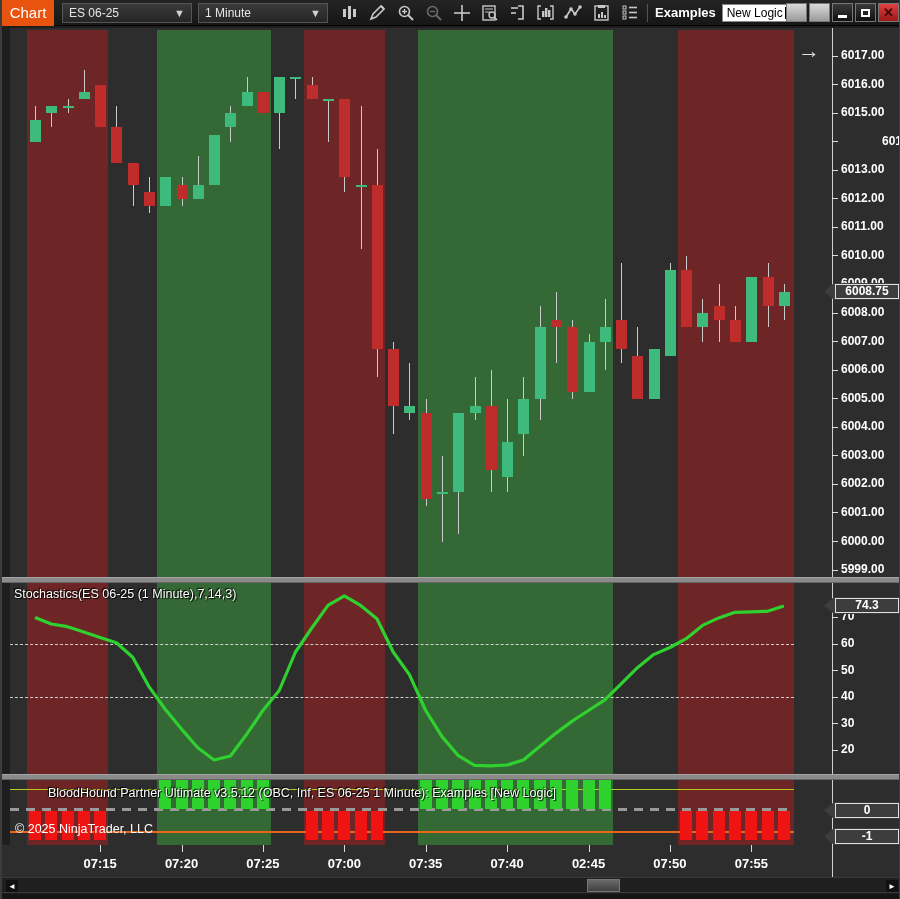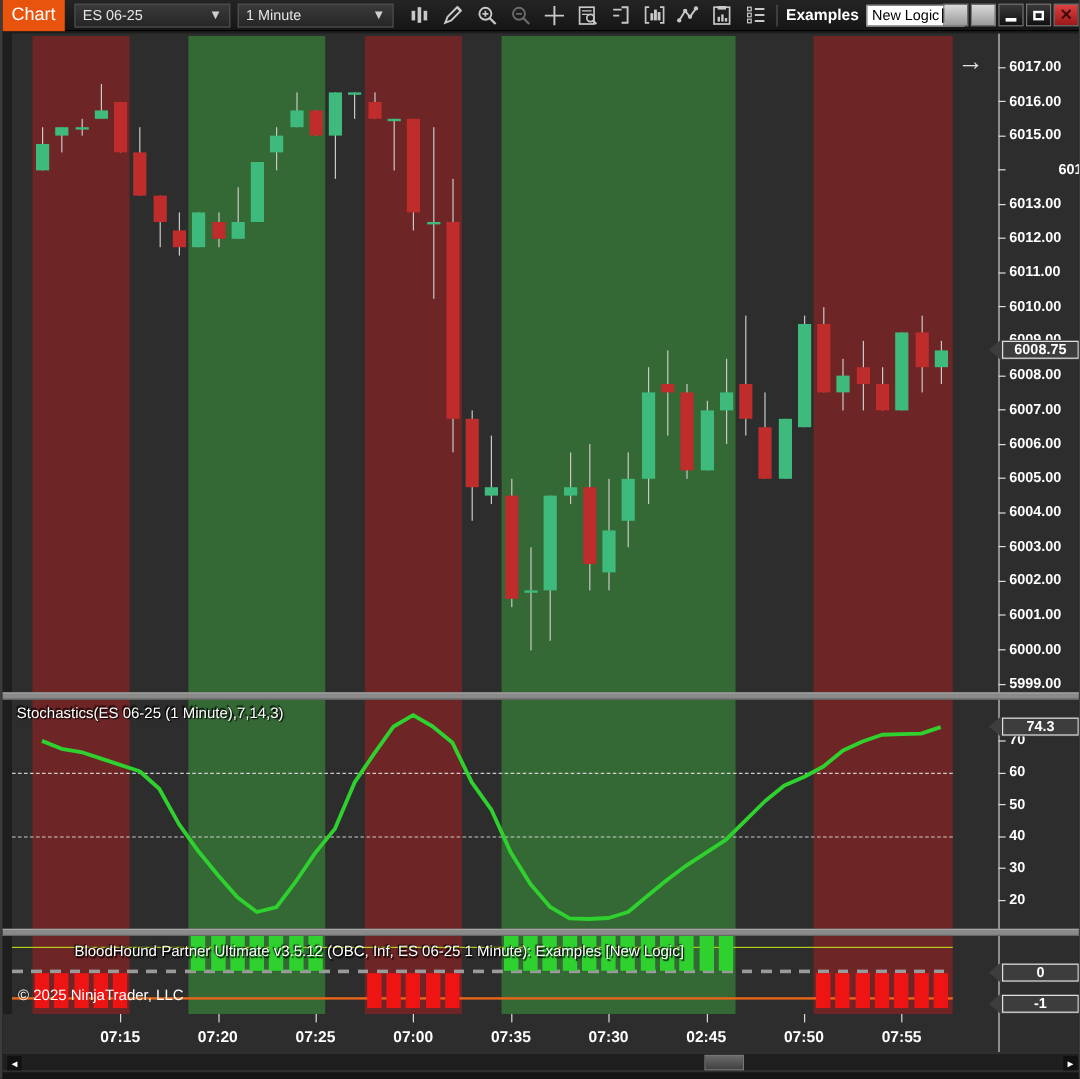--- a/index.html
+++ b/index.html
@@ -403,36 +403,36 @@
       <div class="axis-label" style="position: absolute; left: 78.12px; top: 856px; width: 40px; text-align: center; font-size: 13px;">07:15</div>
       <div class="axis-tick" style="position: absolute; left: 179.52px; top: 845px; width: 1px; height: 7px;"></div>
       <div class="axis-label" style="position: absolute; left: 159.52px; top: 856px; width: 40px; text-align: center; font-size: 13px;">07:20</div>
       <div class="axis-tick" style="position: absolute; left: 260.92px; top: 845px; width: 1px; height: 7px;"></div>
       <div class="axis-label" style="position: absolute; left: 240.92px; top: 856px; width: 40px; text-align: center; font-size: 13px;">07:25</div>
       <div class="axis-tick" style="position: absolute; left: 342.32px; top: 845px; width: 1px; height: 7px;"></div>
       <div class="axis-label" style="position: absolute; left: 322.32px; top: 856px; width: 40px; text-align: center; font-size: 13px;">07:00</div>
       <div class="axis-tick" style="position: absolute; left: 423.72px; top: 845px; width: 1px; height: 7px;"></div>
       <div class="axis-label" style="position: absolute; left: 403.72px; top: 856px; width: 40px; text-align: center; font-size: 13px;">07:35</div>
       <div class="axis-tick" style="position: absolute; left: 505.12px; top: 845px; width: 1px; height: 7px;"></div>
-      <div class="axis-label" style="position: absolute; left: 485.12px; top: 856px; width: 40px; text-align: center; font-size: 13px;">07:30</div>
+      <div class="axis-label" style="position: absolute; left: 485.12px; top: 856px; width: 40px; text-align: center; font-size: 13px;">07:40</div>
       <div class="axis-tick" style="position: absolute; left: 586.52px; top: 845px; width: 1px; height: 7px;"></div>
       <div class="axis-label" style="position: absolute; left: 566.52px; top: 856px; width: 40px; text-align: center; font-size: 13px;">02:45</div>
       <div class="axis-tick" style="position: absolute; left: 667.92px; top: 845px; width: 1px; height: 7px;"></div>
       <div class="axis-label" style="position: absolute; left: 647.92px; top: 856px; width: 40px; text-align: center; font-size: 13px;">07:50</div>
       <div class="axis-tick" style="position: absolute; left: 749.32px; top: 845px; width: 1px; height: 7px;"></div>
       <div class="axis-label" style="position: absolute; left: 729.32px; top: 856px; width: 40px; text-align: center; font-size: 13px;">07:55</div>
     </div>
 
   <div class="divider" style="top:577px;"></div>
   <div class="divider" style="top:774px;"></div>
 
   <div id="pane-arrow" style="left:796px;top:38px;">→</div>
 
   <div class="panel-label" style="left:12px;top:587px;">Stochastics(ES 06-25 (1 Minute),7,14,3)</div>
-  <div class="panel-label" style="left:24px;top:786px;padding-left:36px;">BloodHound Partner Ultimate v3.5.12 (OBC, Inf, ES 06-25 1 Minute): Examples  [New Logic]</div>
+  <div class="panel-label" style="left:10px;top:786px;padding-left:36px;">BloodHound Partner Ultimate v3.5.12 (OBC, Inf, ES 06-25 1 Minute): Examples  [New Logic]</div>
   <div class="panel-label" style="left:13px;top:822px;text-shadow:none;">© 2025 NinjaTrader, LLC</div>
 
   <div class="marker" style="top:283px;">
       <span class="inner">6008.75</span>
     </div>
   <div class="marker" style="top:597px;">
       <span class="inner">74.3</span>
     </div>
   <div class="marker" style="top:802px;">
       <span class="inner">0</span>

